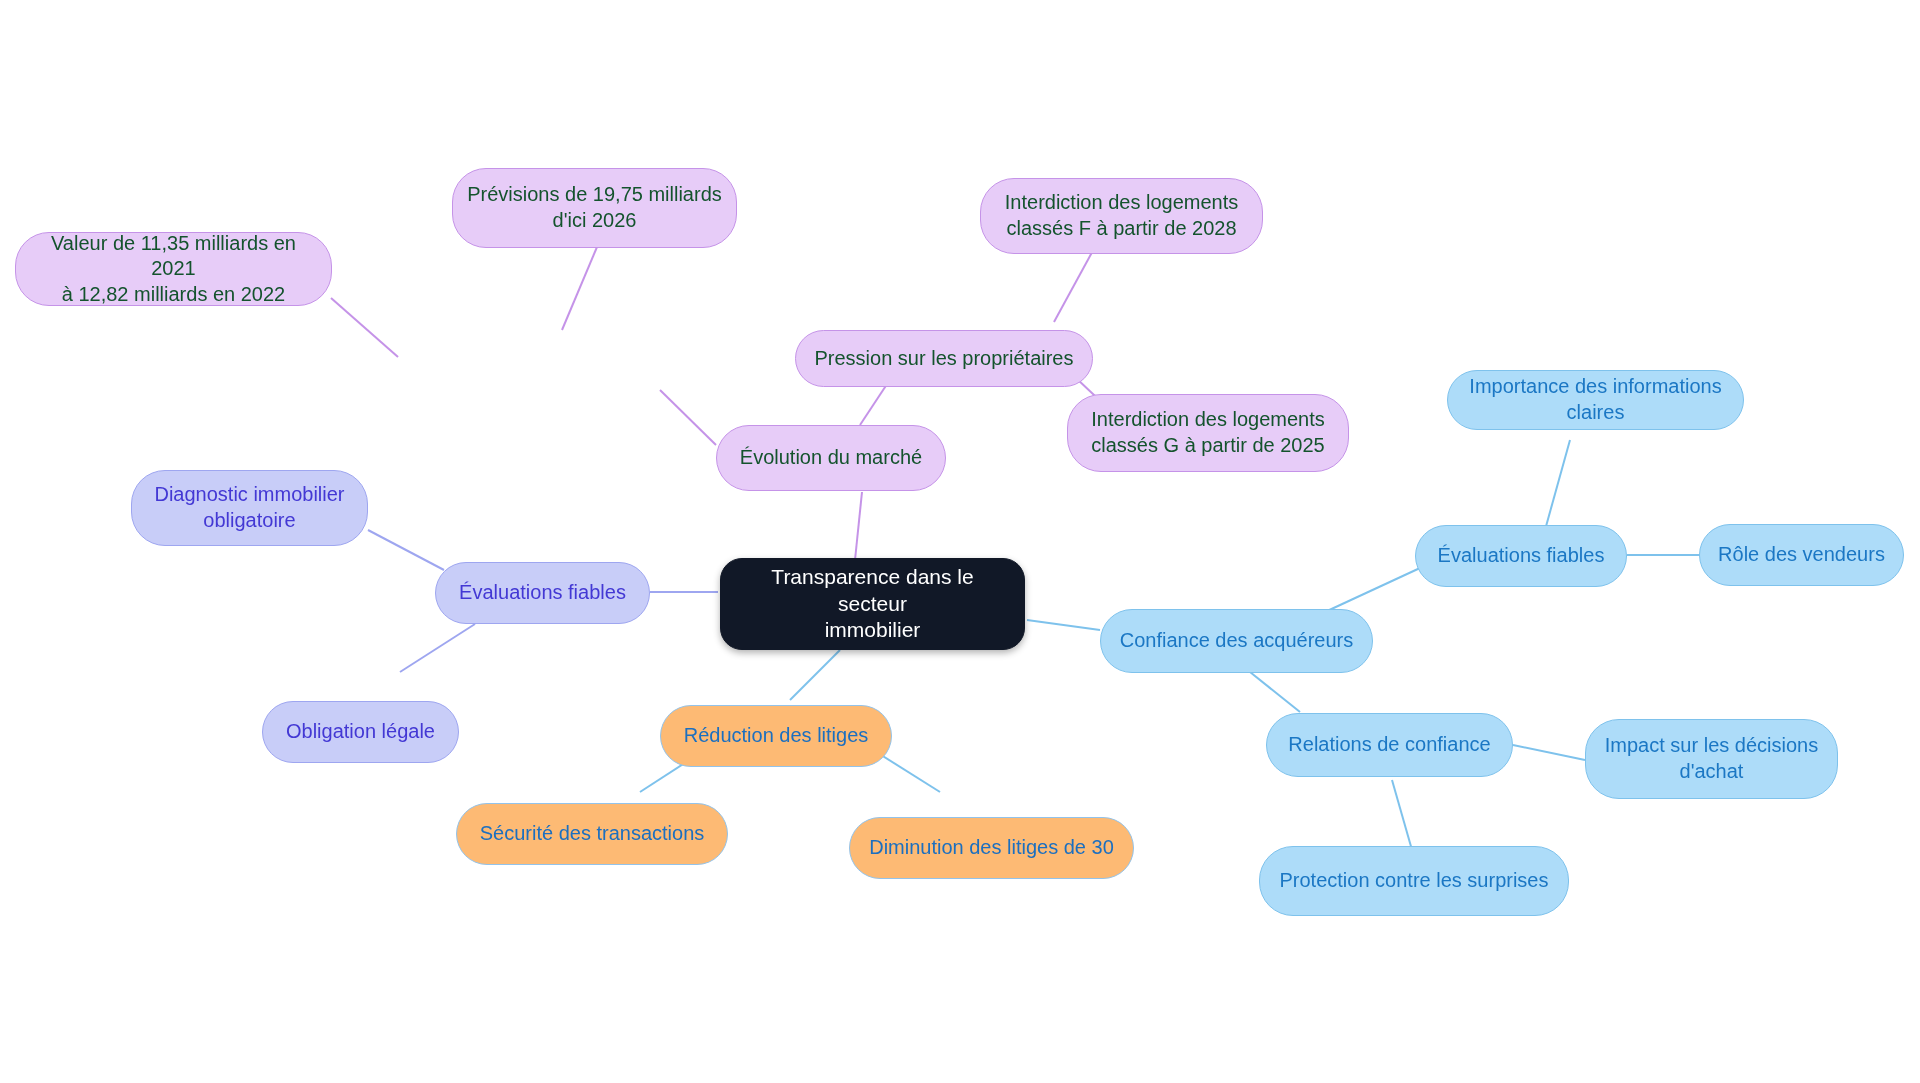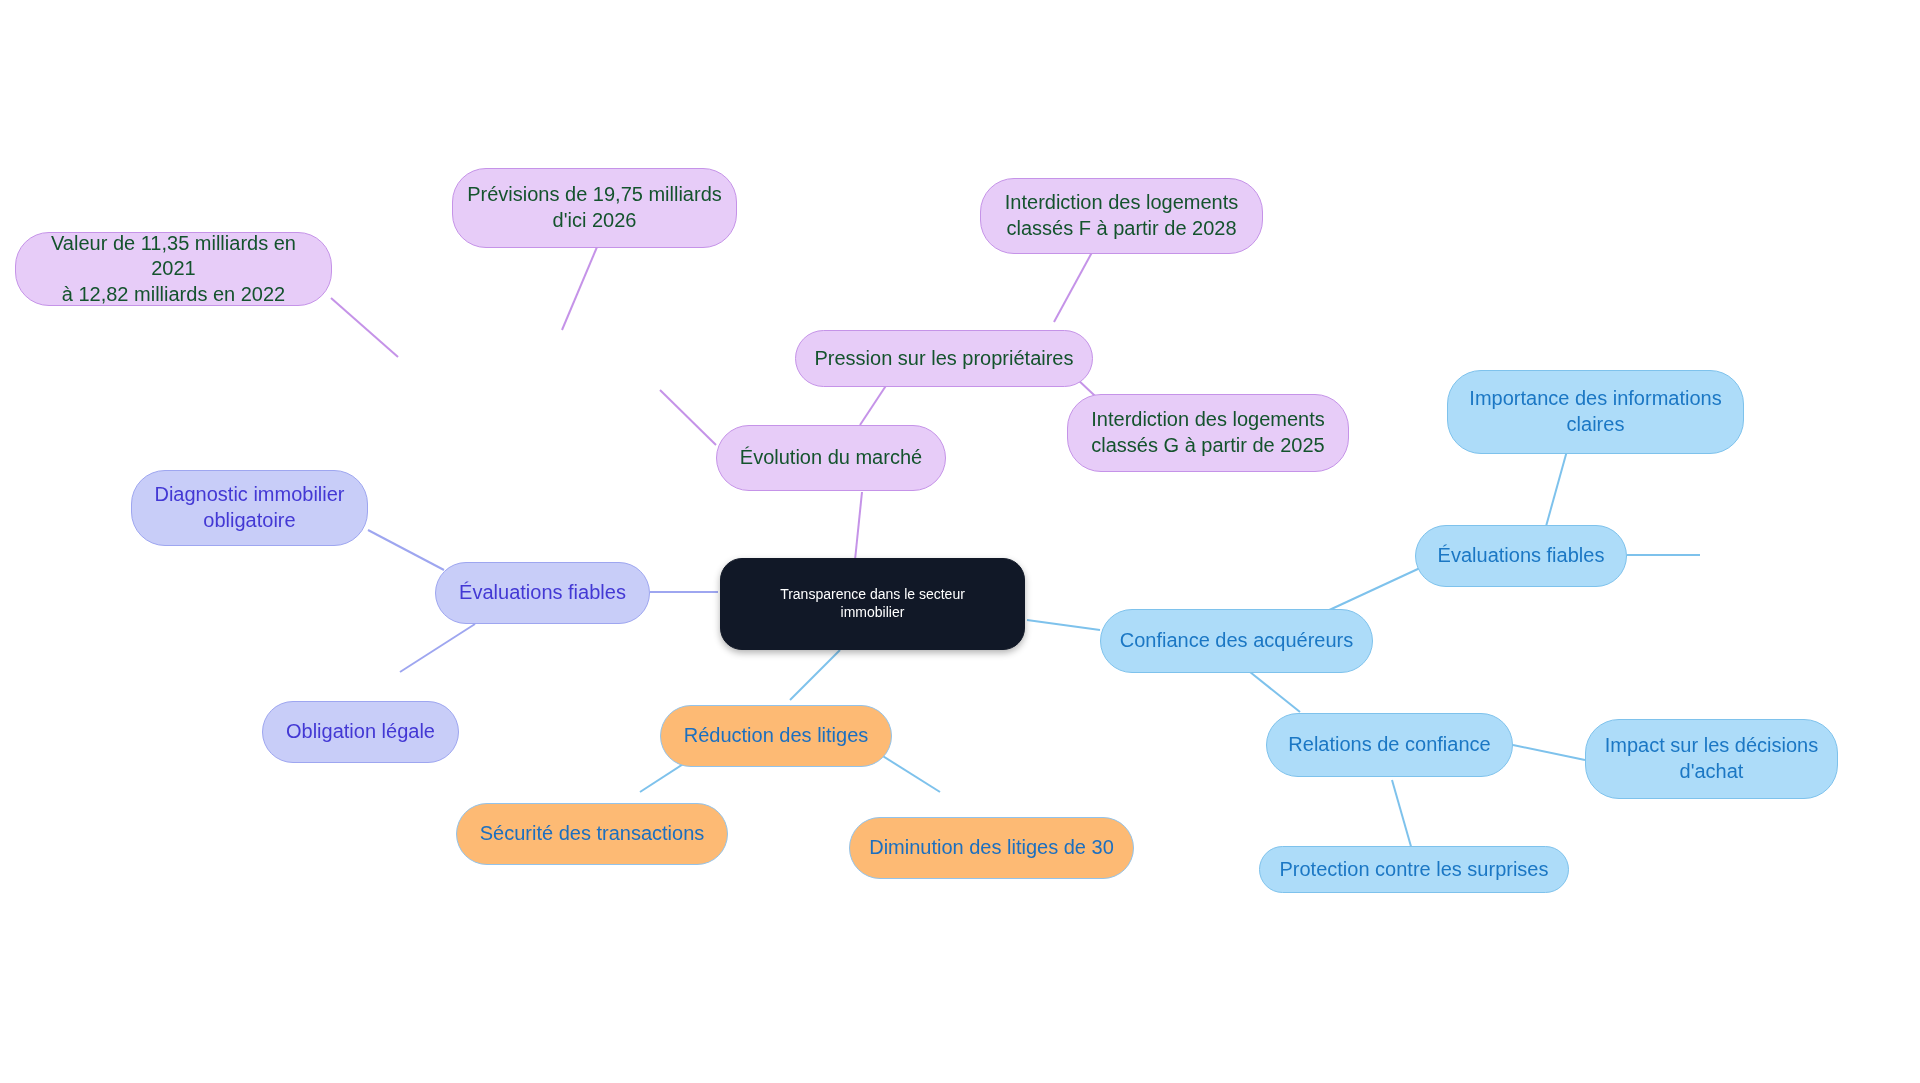--- a/index.html
+++ b/index.html
@@ -37,21 +37,21 @@
     border-width: 1.5px;
     line-height: 1.28;
     padding: 6px 14px;
     white-space: pre-line;
     z-index: 2;
   }
   .node.root {
     background: #111827;
     border-color: #111827;
     color: #ffffff;
-    font-size: 14px;
+    font-size: 21px;
     border-radius: 22px;
     box-shadow: 0 3px 7px rgba(0,0,0,0.30);
   }
   .node.purple {
     background: #E7CCF8;
     border-color: #C593E8;
     color: #14532d;
     font-size: 20px;
   }
   .node.periwinkle {
@@ -153,24 +153,25 @@
   <div class="node blue-soft" style="left:660px; top:705px; width:232px; height:62px;">Réduction des litiges</div>
 
   <div class="node blue-soft" style="left:456px; top:803px; width:272px; height:62px;">Sécurité des transactions</div>
 
   <div class="node blue-soft" style="left:849px; top:797px; width:285px; height:62px;margin-top:20px;">Diminution des litiges de 30</div>
 
   <div class="node blue" style="left:1100px; top:609px; width:273px; height:64px;">Confiance des acquéreurs</div>
 
   <div class="node blue" style="left:1415px; top:525px; width:212px; height:62px;">Évaluations fiables</div>
 
-  <div class="node blue" style="left:1447px; top:370px; width:297px; height:84px;">Importance des informations
+  <div class="node blue" style="left:1447px; top:370px; width:297px; height:60px;">Importance des informations
 claires</div>
 
+  <div class="node blue" style="left:1699px; top:524px; width:205px; height:62px;">Rôle des vendeurs</div>
 
   <div class="node blue" style="left:1266px; top:713px; width:247px; height:64px;">Relations de confiance</div>
 
   <div class="node blue" style="left:1585px; top:719px; width:253px; height:80px;">Impact sur les décisions
 d'achat</div>
 
-  <div class="node blue" style="left:1259px; top:846px; width:310px; height:47px;">Protection contre les surprises</div>
+  <div class="node blue" style="left:1259px; top:846px; width:310px; height:70px;">Protection contre les surprises</div>
 
 </div>
 
 </body></html>

